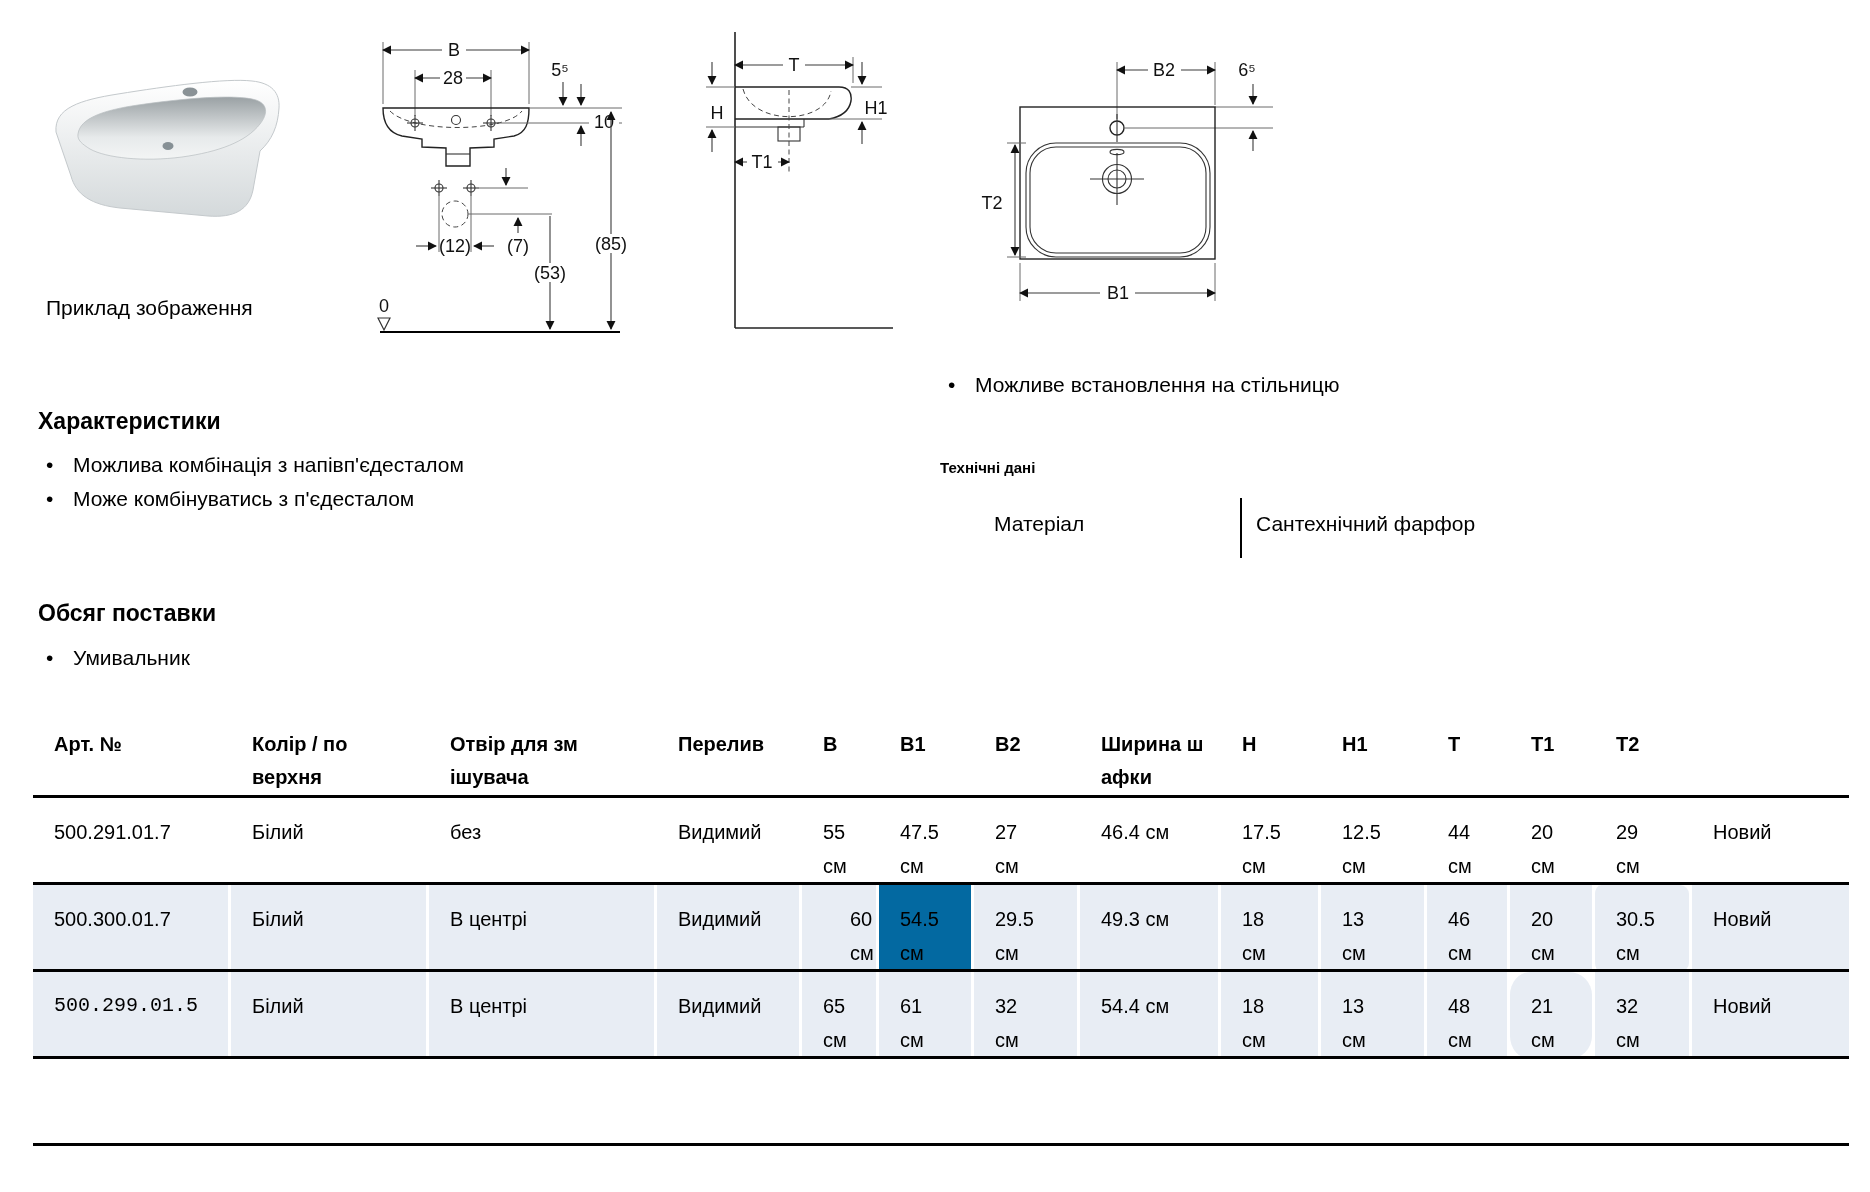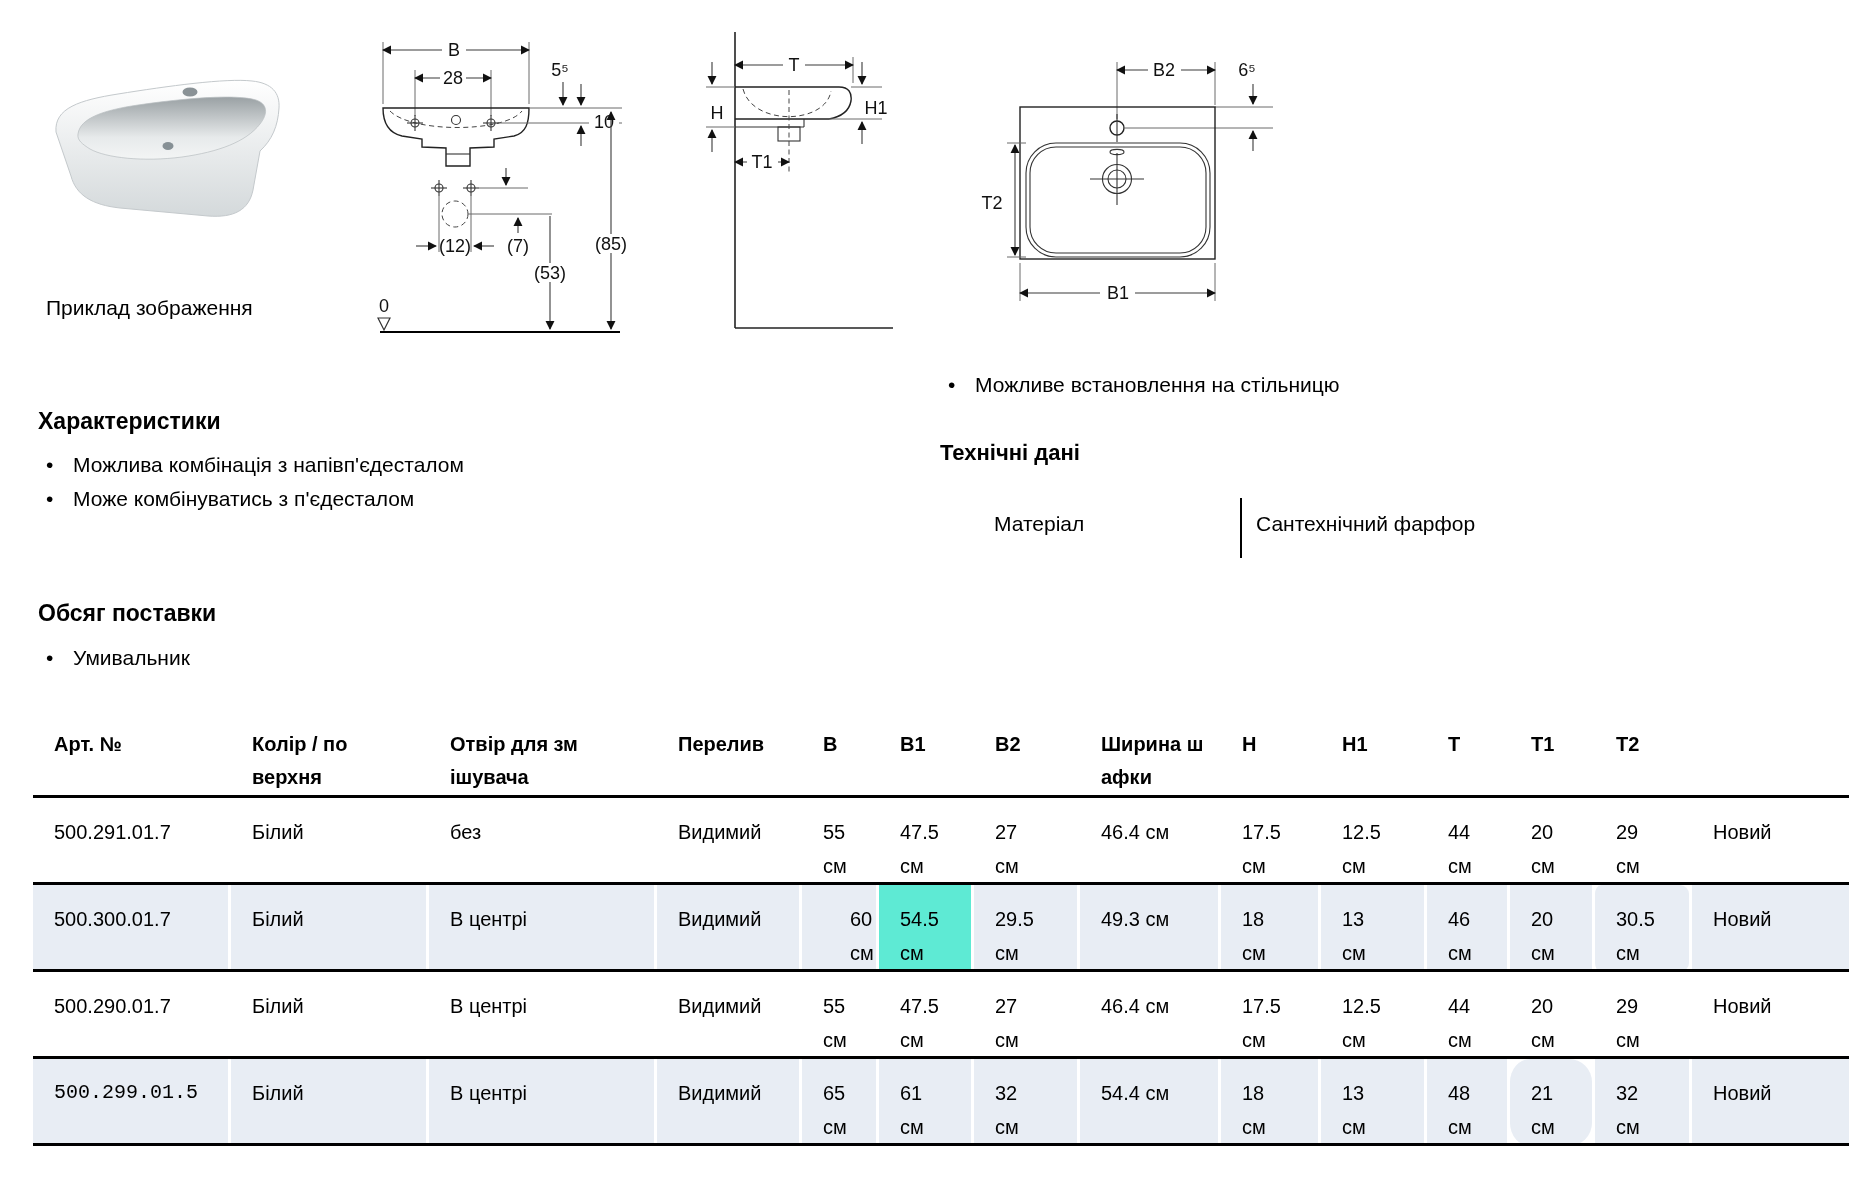--- a/index.html
+++ b/index.html
@@ -241,21 +241,21 @@
   </div>
   <div class="abs bullet" style="left:46px; top:486px; width:620px;">
     <span class="dot">•</span>
     <span class="txt">Може комбінуватись з п'єдесталом</span>
   </div>
 
   <div class="abs bullet" style="left:948px; top:372px; width:560px;">
     <span class="dot">•</span>
     <span class="txt">Можливе встановлення на стільницю</span>
   </div>
-  <div class="abs h-section" style="left:940px; top:440px; font-size:22px;">Технічні дані</div>
+  <div class="abs h-section" style="left:940px; top:459px; font-size:15px;">Технічні дані</div>
   <div class="abs body-txt" style="left:958px; top:512px;margin-left:36px;">Матеріал</div>
   <div class="abs tech-divider" style="left:1240px; top:498px; height:60px;"></div>
   <div class="abs body-txt" style="left:1256px; top:512px;">Сантехнічний фарфор</div>
 
   <div class="abs h-section" style="left:38px; top:600px;">Обсяг поставки</div>
   <div class="abs bullet" style="left:46px; top:645px; width:620px;">
     <span class="dot">•</span>
     <span class="txt">Умивальник</span>
   </div>
 
@@ -323,60 +323,36 @@
 см</td>
         <td>Новий</td>
       </tr>
       <tr>
         <td style="background: rgb(232, 237, 244);">500.300.01.7</td>
         <td style="background: rgb(232, 237, 244);">Білий</td>
         <td style="background: rgb(232, 237, 244);">В центрі</td>
         <td style="background: rgb(232, 237, 244);">Видимий</td>
         <td style="background: rgb(232, 237, 244); padding-left: 48px;">60
 см</td>
-        <td style="background: #5eead4;">54.5
+        <td style="background: #0369a1;">54.5
 см</td>
         <td style="background: rgb(232, 237, 244);">29.5
 см</td>
         <td style="background: rgb(232, 237, 244);">49.3 см</td>
         <td style="background: rgb(232, 237, 244);">18
 см</td>
         <td style="background: rgb(232, 237, 244);">13
 см</td>
         <td style="background: rgb(232, 237, 244);">46
 см</td>
         <td style="background: rgb(232, 237, 244);">20
 см</td>
         <td style="background: rgb(232, 237, 244); border-radius: 9px;">30.5
 см</td>
         <td style="background: rgb(232, 237, 244);">Новий</td>
-      </tr>
-      <tr>
-        <td>500.290.01.7</td>
-        <td>Білий</td>
-        <td>В центрі</td>
-        <td>Видимий</td>
-        <td>55
-см</td>
-        <td>47.5
-см</td>
-        <td>27
-см</td>
-        <td>46.4 см</td>
-        <td>17.5
-см</td>
-        <td>12.5
-см</td>
-        <td>44
-см</td>
-        <td>20
-см</td>
-        <td>29
-см</td>
-        <td>Новий</td>
       </tr>
       <tr>
         <td style="background: rgb(232, 237, 244); font-family: Liberation Mono, monospace;">500.299.01.5</td>
         <td style="background: rgb(232, 237, 244);">Білий</td>
         <td style="background: rgb(232, 237, 244);">В центрі</td>
         <td style="background: rgb(232, 237, 244);">Видимий</td>
         <td style="background: rgb(232, 237, 244);">65
 см</td>
         <td style="background: rgb(232, 237, 244);">61
 см</td>

